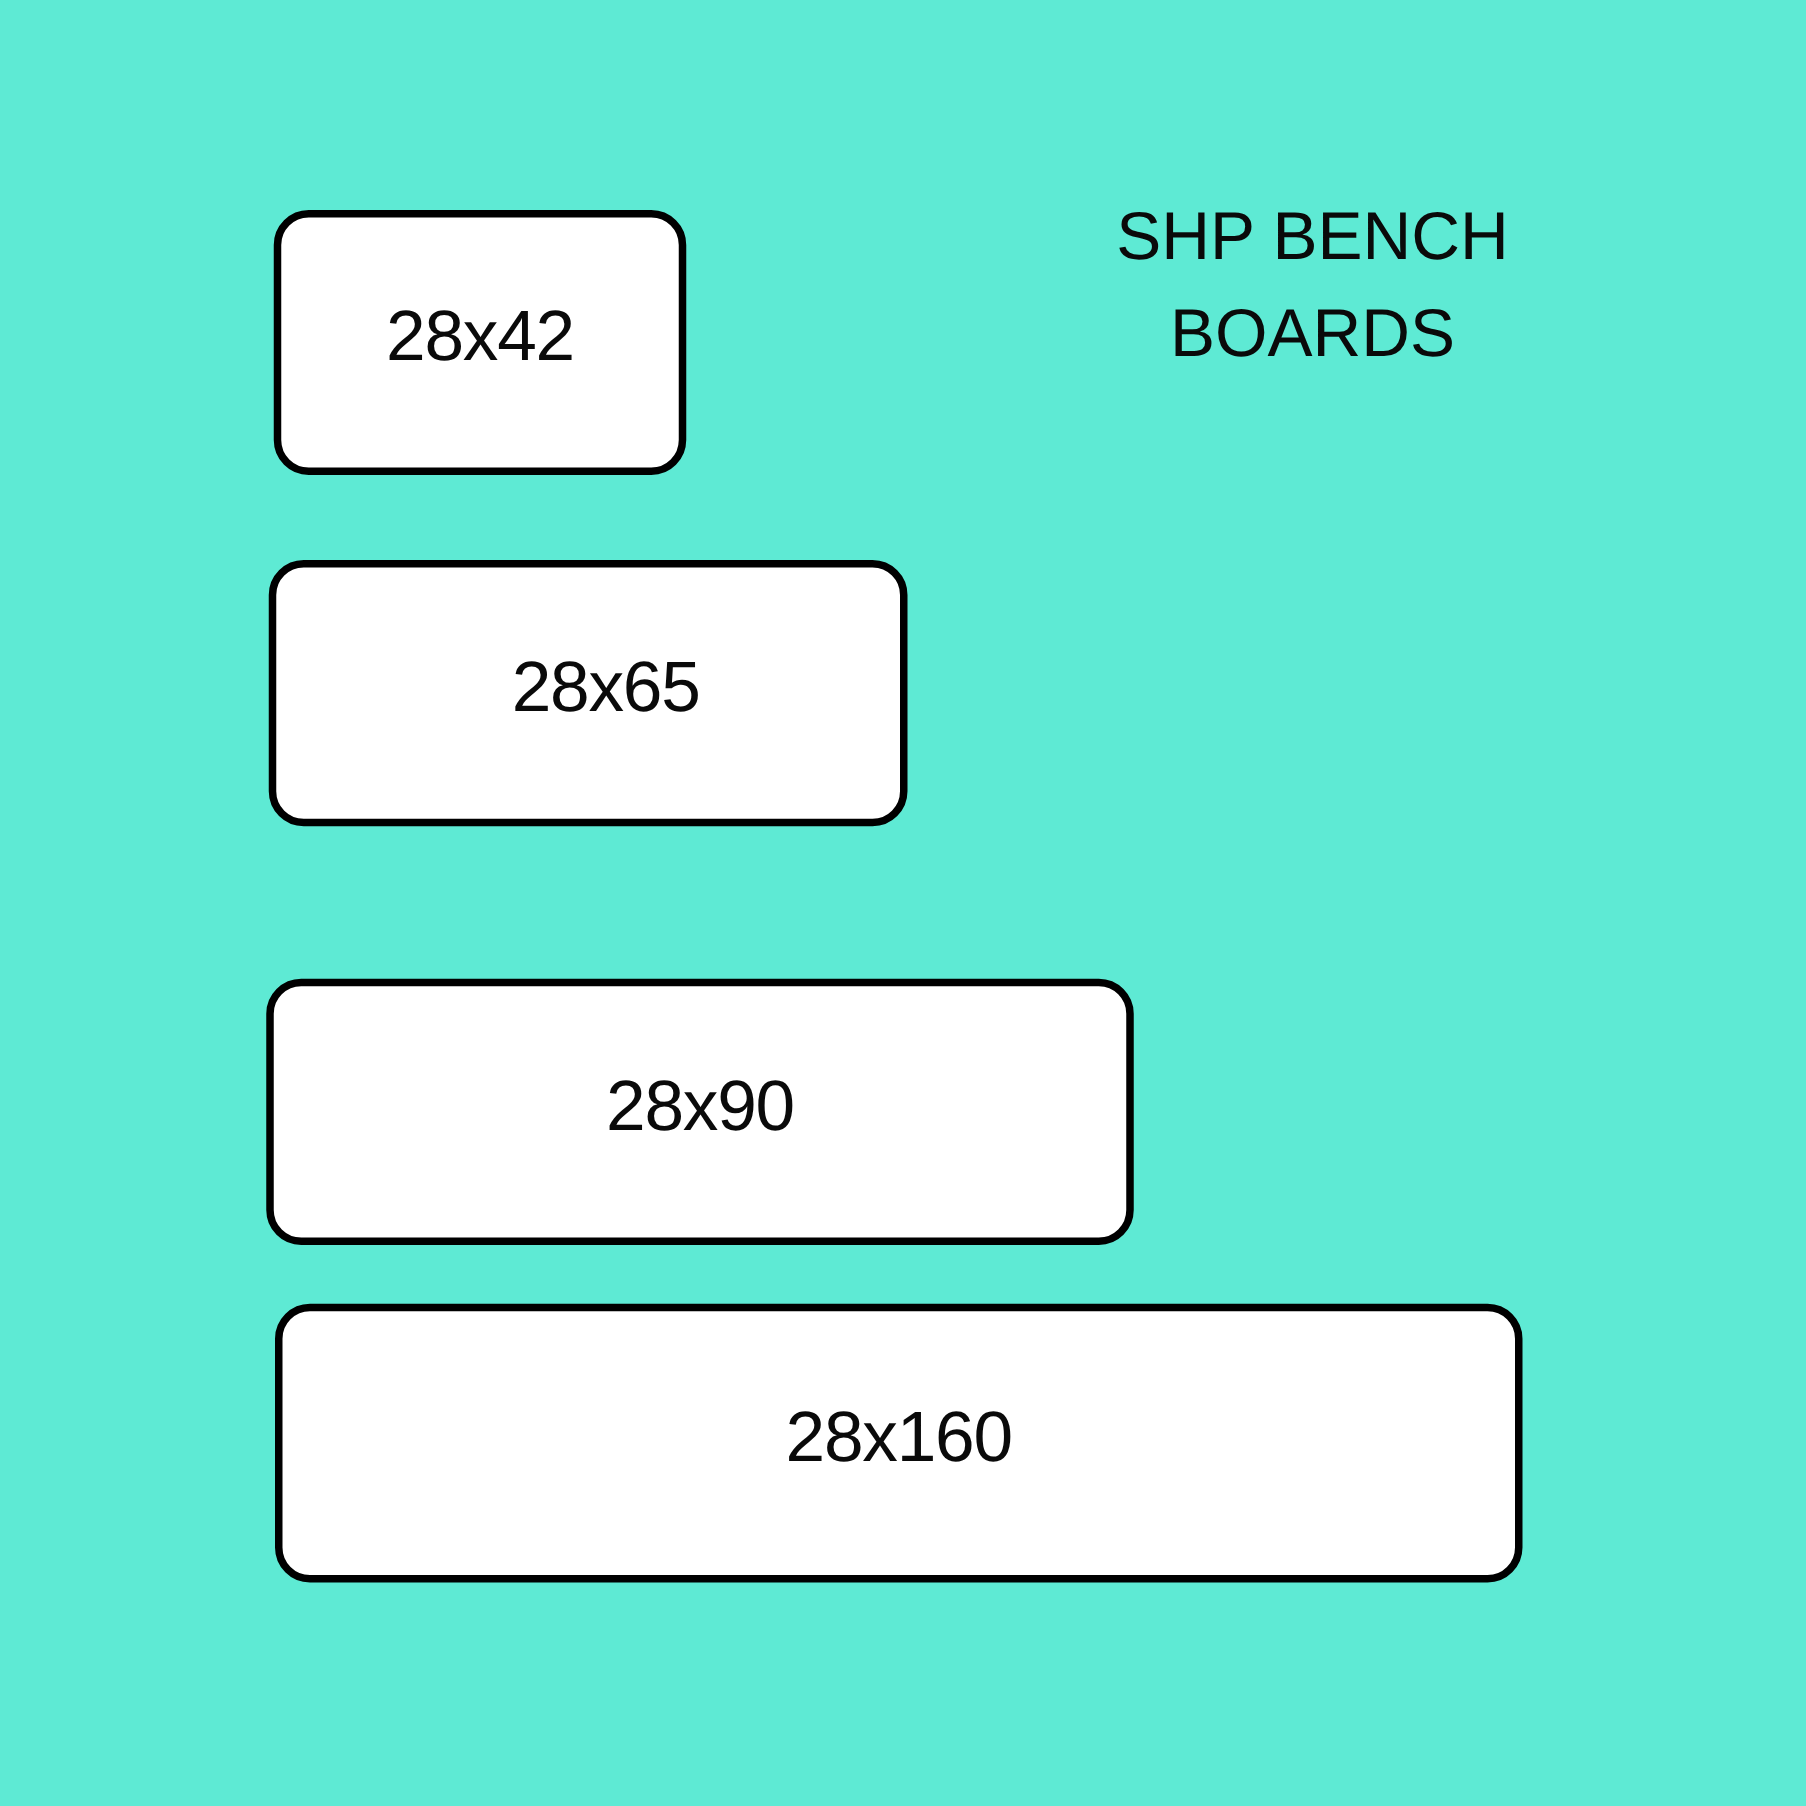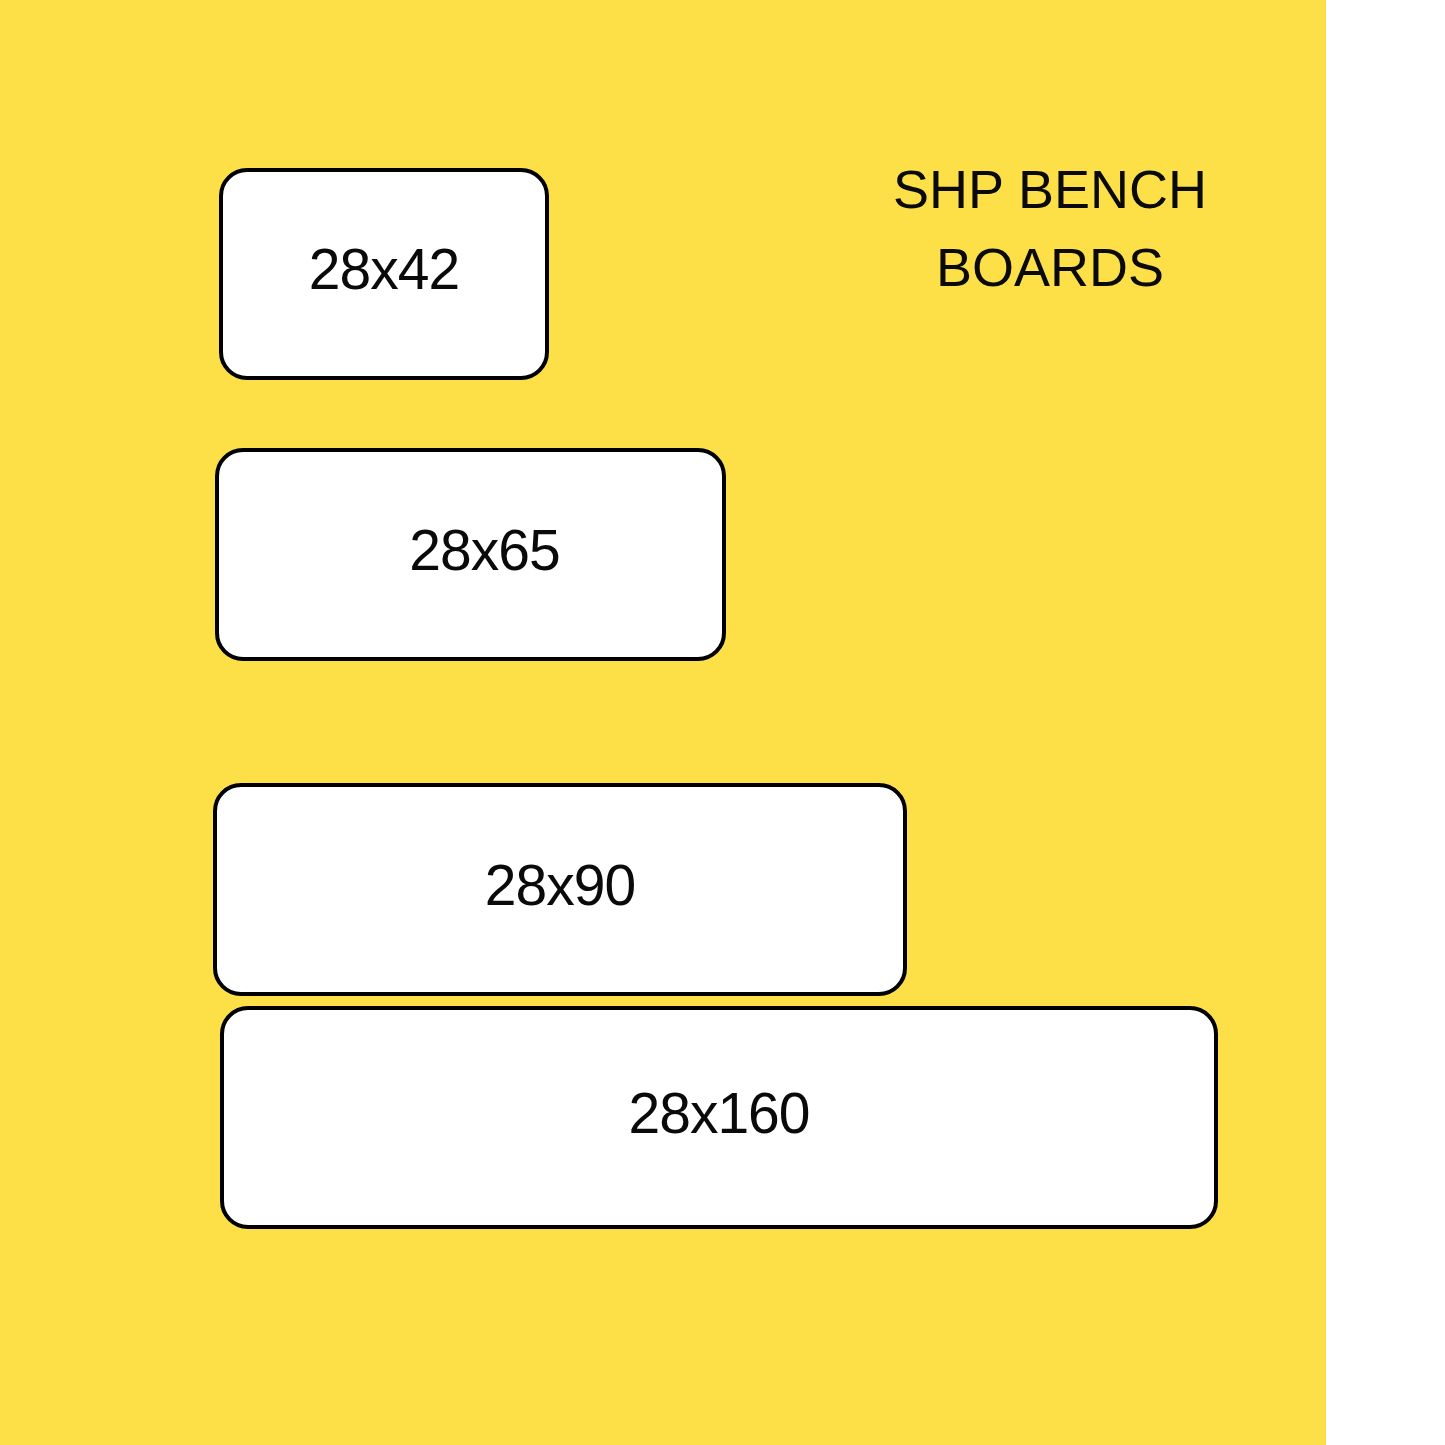--- a/index.html
+++ b/index.html
@@ -9,45 +9,45 @@
   body {
     width: 1445px;
     height: 1445px;
     background: #ffffff;
     font-family: "Liberation Sans", sans-serif;
     color: #0a0a0a;
     overflow: hidden;
   }
   .canvas {
     position: relative;
-    width: 1326px;
+    width: 1445px;
     height: 1445px;
-    background: #fde047;
+    background: #5eead4;
   }
   .board {
     position: absolute;
     box-sizing: border-box;
     background: #ffffff;
-    border: 4px solid #000000;
+    border: 6px solid #000000;
     border-radius: 28px;
     display: flex;
     align-items: center;
     justify-content: center;
   }
   .board .label {
     font-size: 57px;
     letter-spacing: -1px;
     color: #0a0a0a;
     transform: translateY(-5px);
     white-space: nowrap;
   }
   #board-28x42  { left: 219px; top: 168px;  width: 330px; height: 212px; }
   #board-28x65  { left: 215px; top: 448px;  width: 511px; height: 213px; padding-left: 28px; }
   #board-28x90  { left: 213px; top: 783px;  width: 694px; height: 213px; }
-  #board-28x160 { left: 220px; top: 1006px; width: 998px; height: 223px; }
+  #board-28x160 { left: 220px; top: 1043px; width: 998px; height: 223px; }
   .title {
     position: absolute;
     left: 855px;
     top: 150px;
     width: 390px;
     text-align: center;
     font-size: 54px;
     line-height: 78px;
     color: #0a0a0a;
     letter-spacing: 0px;

